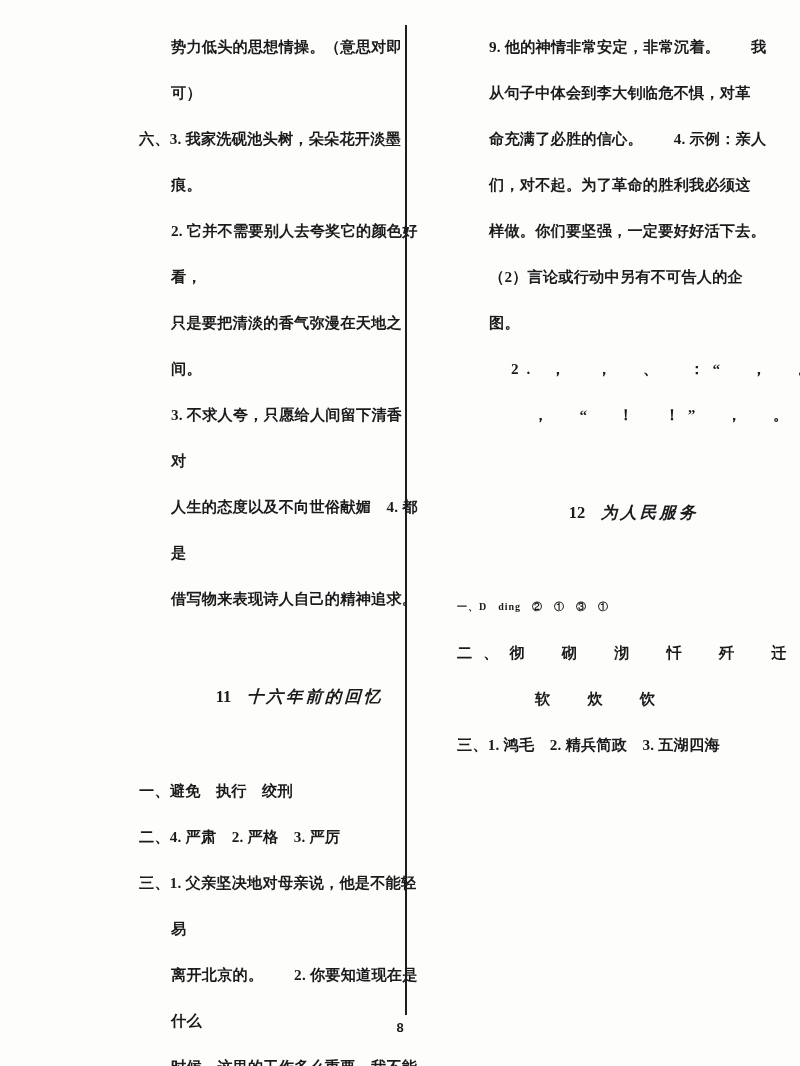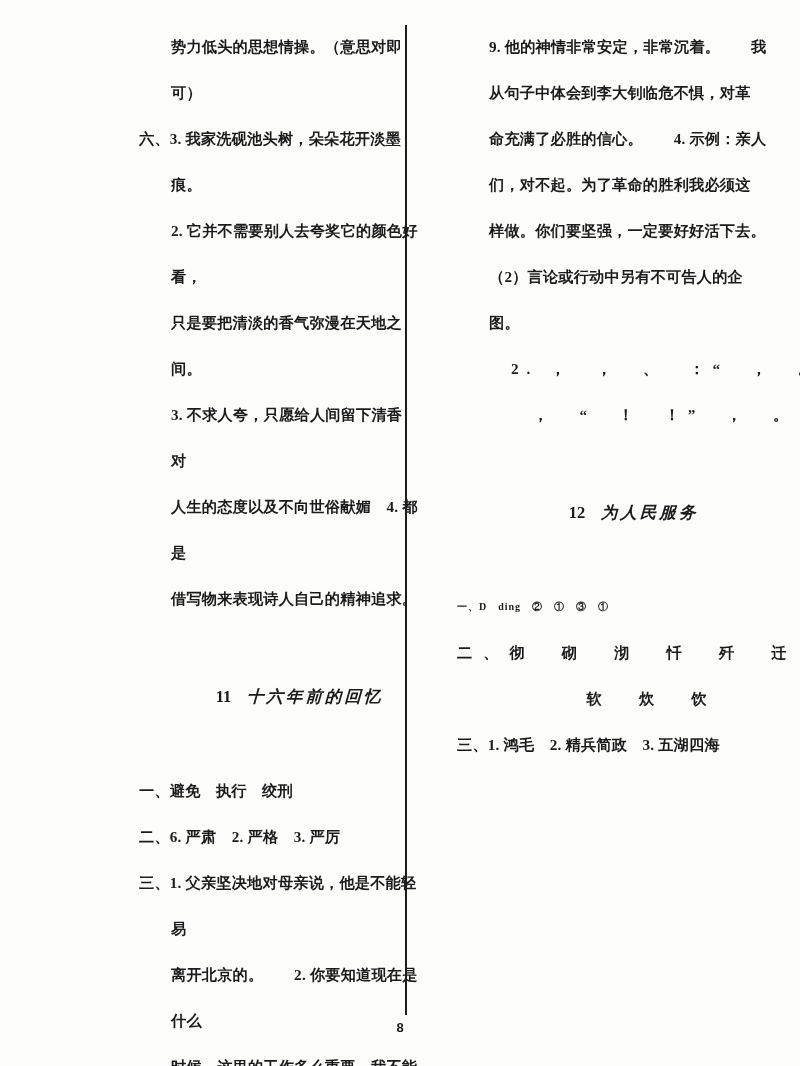--- a/index.html
+++ b/index.html
@@ -116,21 +116,20 @@
     letter-spacing: 11px;
     white-space: pre;
     margin: 0;
   }
   .charlist.hang {
     padding-left: 32px;
     text-indent: -32px;
   }
   .charlist.ind2 {
     padding-left: 78px;
-    text-align: center;
   }
 
   .pinyin-row {
     font-size: 10px;
     line-height: 46px;
     font-weight: 700;
     letter-spacing: 1px;
     white-space: pre;
     margin: 0;
     padding-left: 32px;
@@ -168,21 +167,21 @@
       <p class="blk ind">3. 不求人夸，只愿给人间留下清香　对
 人生的态度以及不向世俗献媚　4. 都是
 借写物来表现诗人自己的精神追求。</p>
 
       <div class="lesson-head">
         <span class="num">11</span><span>&nbsp;&nbsp;&nbsp;</span><span class="ttl">十六年前的回忆</span>
       </div>
 
       <p class="blk hang">一、避免　执行　绞刑</p>
 
-      <p class="blk hang">二、6. 严肃　2. 严格　3. 严厉</p>
+      <p class="blk hang">二、4. 严肃　2. 严格　3. 严厉</p>
 
       <p class="blk hang">三、1. 父亲坚决地对母亲说，他是不能轻易
 离开北京的。　　2. 你要知道现在是什么
 时候，这里的工作多么重要。我不能离
 开。　　3. 我看到了脸。</p>
 
     </div>
 
     <div class="col col-right">
 

